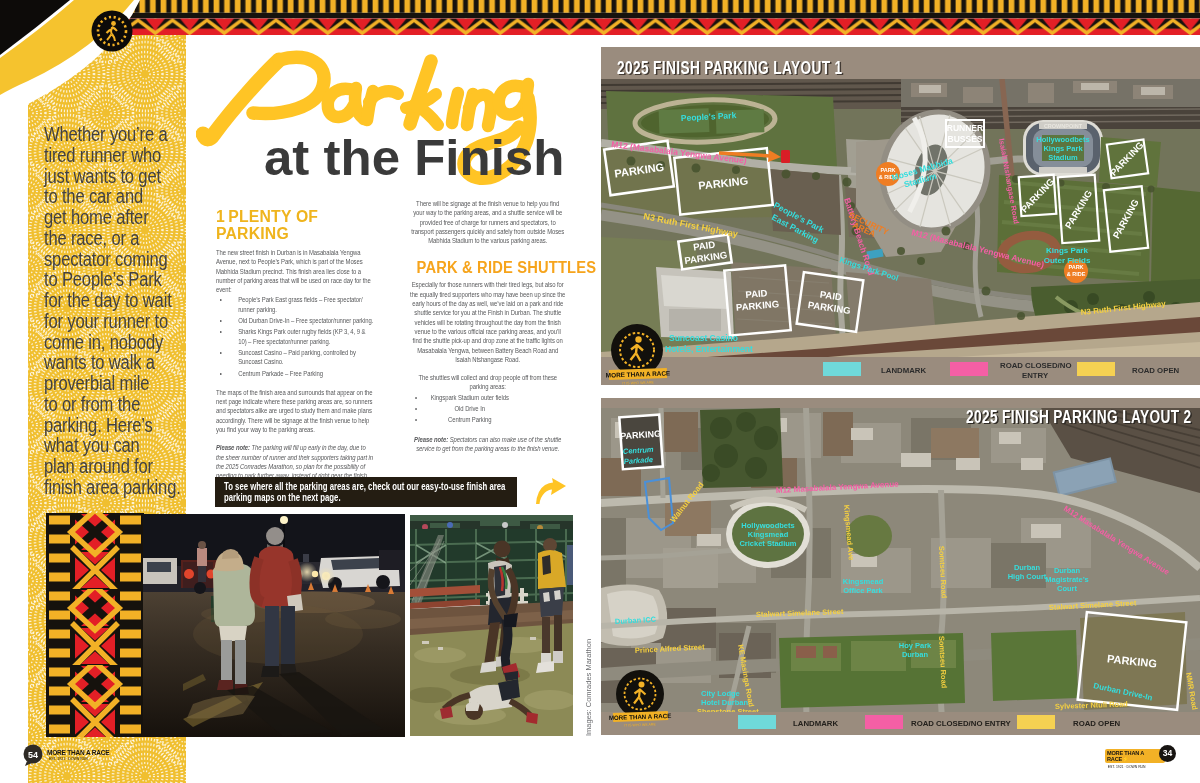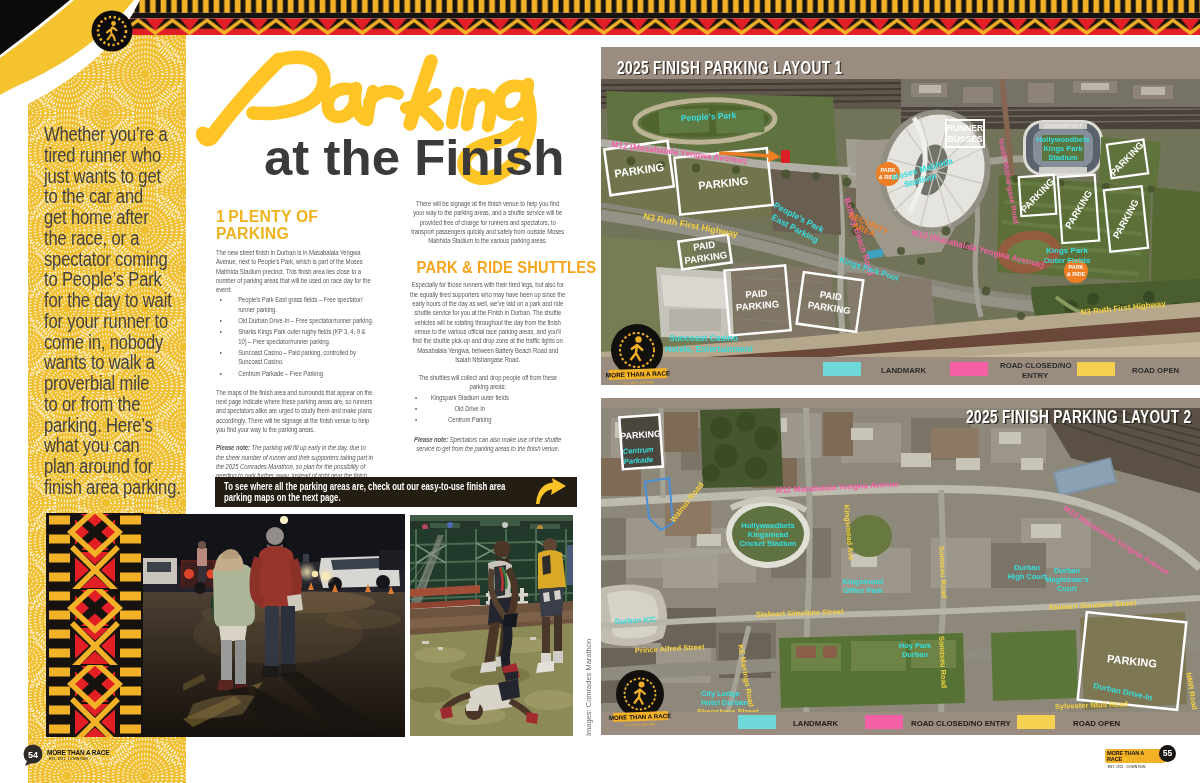--- a/index.html
+++ b/index.html
@@ -216,21 +216,21 @@
               <td style="padding-left:16px;">Centrum Parking</td>
             </tr>
   </tbody>
         </table>
 
   <div style="margin-top:9px;font-style:italic;"><b>Please note:</b> Spectators can also make use of the shuttle service to get from the parking areas to the finish venue.</div>
   </div>
 </div>
 </div>
 
-<div class="abs" style="left:215px;top:477px;width:362px;height:29.5px;background:#241d12;">
+<div class="abs" style="left:215px;top:477px;width:302px;height:29.5px;background:#241d12;">
 
   <div class="abs" style="left:9px;top:4px;width:430px;">
     <div style="transform:scaleX(0.74);transform-origin:0 0;color:#fff;font-size:10.5px;line-height:10.6px;font-weight:bold;width:405px;">To see where all the parking areas are, check out our easy-to-use finish area parking maps on the next page.</div>
   </div>
 
   <svg class="abs" style="left:320px;top:1px" width="32" height="27" viewBox="0 0 32 27">
     <path d="M1,26 Q2,12 10,7 Q14,4.5 18,4.5 L17,0 L31,8 L16,17 L17,11.5 Q13,11.5 9.5,15 Q5,19.5 4.5,26 Z" fill="#FFC425"></path>
   </svg>
 </div>
 
@@ -973,13 +973,13 @@
 <div class="abs" style="left:47px;top:749px;width:70px;">
   <div style="font-size:6.5px;font-weight:bold;color:#181512;letter-spacing:-0.2px;white-space:nowrap;">MORE THAN A RACE<span style="color:#F2B126;">⚡</span></div>
   <div style="font-size:3.5px;color:#181512;">&nbsp;&nbsp;EST.&nbsp;1921&nbsp;·&nbsp;DOWN&nbsp;RUN</div>
 </div>
 
 <div class="abs" style="left:1105px;top:747px;width:60px;">
   <div style="background:#F2B126;display:inline-block;padding:1px 2px;border-radius:2px;font-size:5.6px;font-weight:bold;color:#181512;letter-spacing:-0.2px;">MORE THAN A RACE⚡</div>
   <div style="font-size:3.4px;color:#181512;">&nbsp;&nbsp;&nbsp;EST.&nbsp;1921&nbsp;·&nbsp;DOWN&nbsp;RUN</div>
 </div>
 
-<div class="abs" style="left:1159px;top:745px;width:17px;height:17px;border-radius:50%;background:#181512;color:#fff;font-size:8.5px;font-weight:bold;text-align:center;line-height:17px;">55</div>
+<div class="abs" style="left:1159px;top:745px;width:17px;height:17px;border-radius:50%;background:#181512;color:#fff;font-size:8.5px;font-weight:bold;text-align:center;line-height:17px;">34</div>
 
 </body></html>

